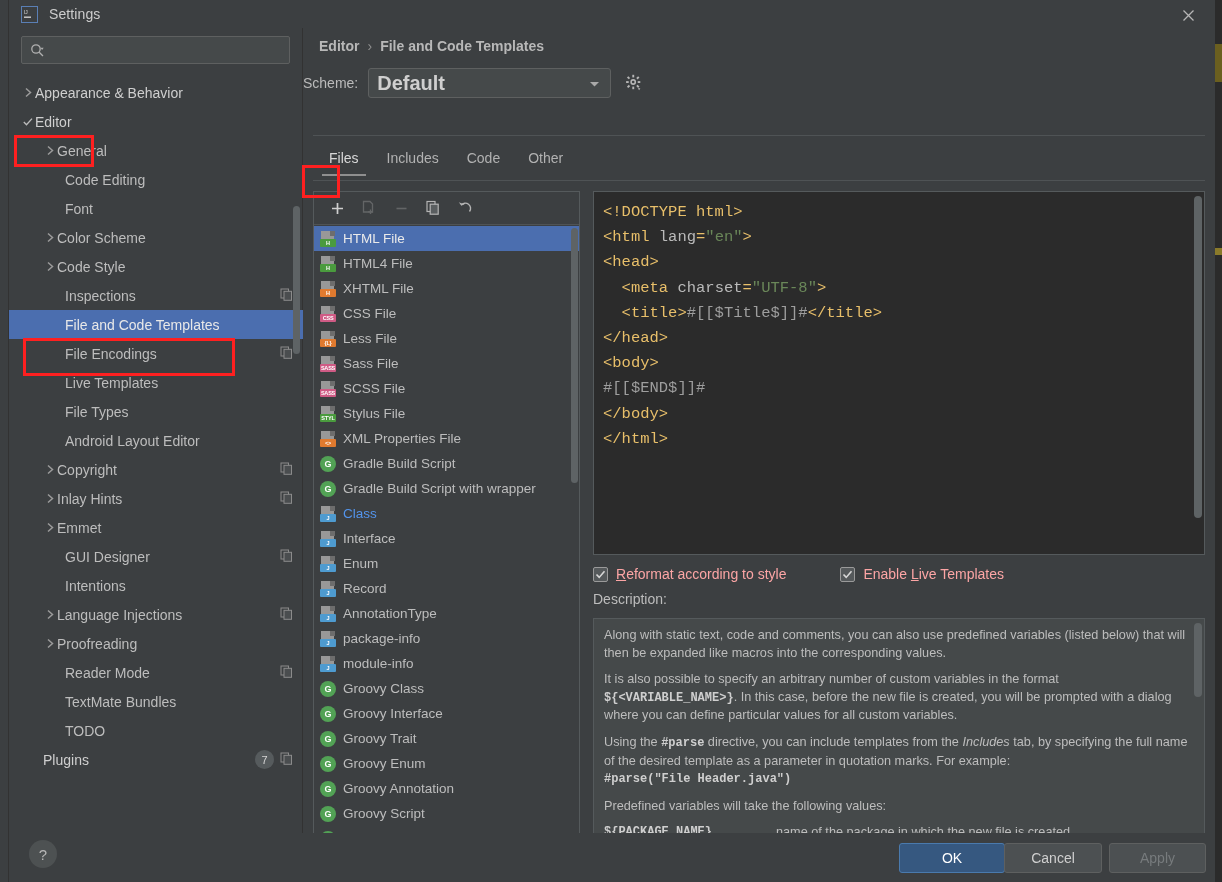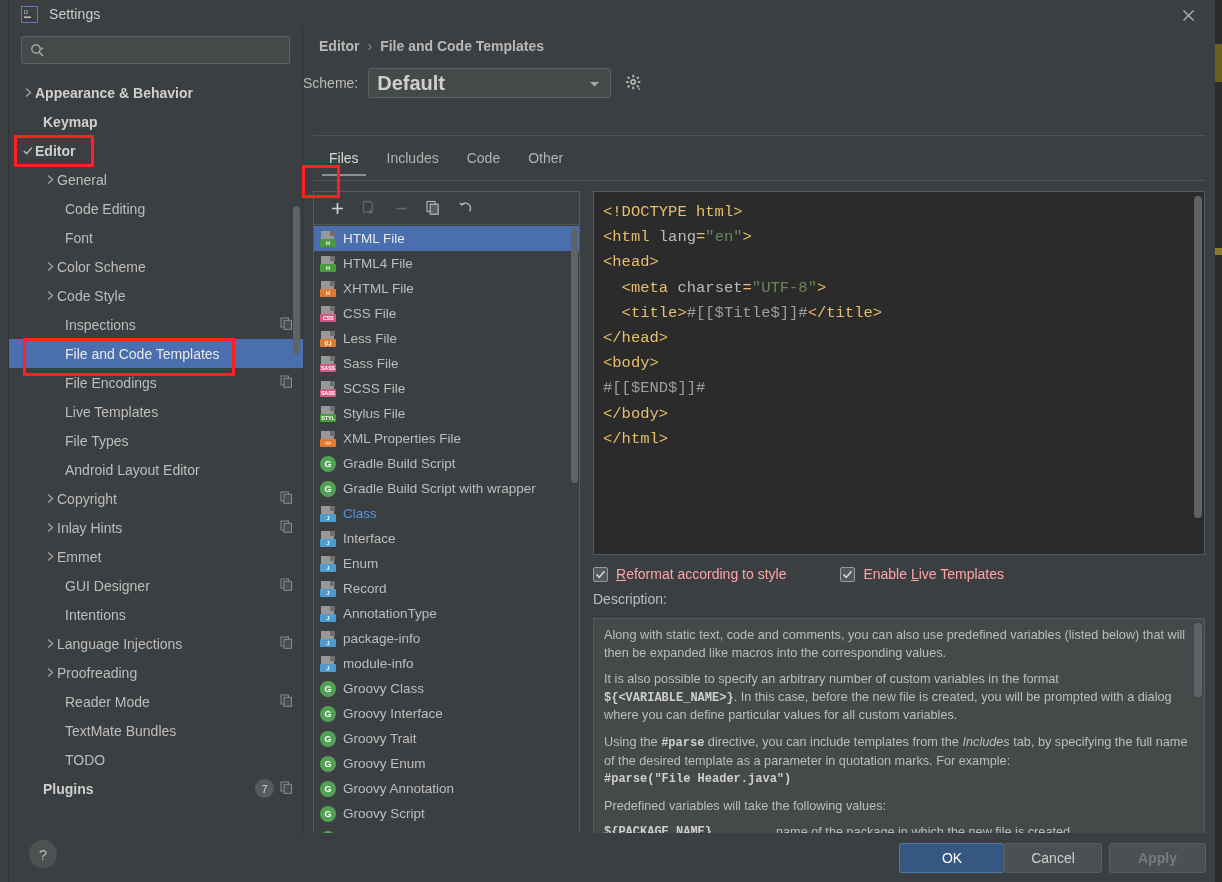--- a/index.html
+++ b/index.html
@@ -83,21 +83,21 @@
   .tree-row.selected { background: #4b6eaf; }
   .tree-row .arrow {
     width: 14px; display: flex; align-items: center; justify-content: center;
     flex-shrink: 0;
   }
   .tree-row .check {
     width: 14px; display:flex; align-items:center; justify-content:center;
     flex-shrink:0; color:#bbbbbb; font-size:12px;
   }
   .tree-row .label { font-size: 14px; color: #bdbdbd; }
-  .tree-row.bold .label { font-weight: bold; color: #cfcfcf; }
+  .tree-row.bold .label { font-weight: normal; color: #cfcfcf; }
   .tree-row.selected .label { color: #e8e8e8; }
   .copy-badge { margin-left: auto; display: flex; align-items: center; gap: 6px; }
   .count-chip {
     display: inline-flex; align-items: center; justify-content: center;
     min-width: 19px; height: 19px; border-radius: 10px;
     background: #565b5d; color: #d5d5d5; font-size: 11px; padding: 0 5px;
   }
 
   .tree-scroll {
     position: absolute; right: 2px; top: 178px; width: 7px; height: 148px;
@@ -283,21 +283,21 @@
   .btn {
     position: absolute; top: 10px; height: 30px; border-radius: 3px;
     display: flex; align-items: center; justify-content: center;
     font-size: 14px; cursor: pointer; border: 1px solid #5e6060;
     background: #4c5052; color: #cfcfcf;
   }
   .btn.primary { background: #365880; border-color: #4a7aad; color: #ffffff; }
   .btn.disabled { color: #777b7d; cursor: default; }
   .btn-ok { left: 890px; width: 106px; }
   .btn-cancel { left: 995px; width: 98px; }
-  .btn-apply { left: 1100px; width: 97px; font-weight: bold; }
+  .btn-apply { left: 1100px; width: 97px; }
 
   
   .anno {
     position: absolute; border: 3px solid #ff2020; pointer-events: none;
     z-index: 50;
   }
   #anno-editor   { left: 14px;  top: 135px; width: 80px;  height: 32px; }
   #anno-templates{ left: 23px;  top: 338px; width: 212px; height: 38px; }
   #anno-add      { left: 302px; top: 165px; width: 38px;  height: 33px; }
 </style>
@@ -341,24 +341,20 @@
       </div>
     </div>
     <div class="tree" id="tree">
         <div class="tree-row bold" style="padding-left: 12px;">
           <span class="arrow">
             <svg width="9" height="11" viewBox="0 0 9 11">
               <path d="M2 1.5 L6.5 5.5 L2 9.5" fill="none" stroke="#9b9b9b" stroke-width="1.5"></path>
             </svg>
           </span>
           <span class="label" style="">Appearance &amp; Behavior</span>
-        </div>
-        <div class="tree-row bold" style="padding-left: 12px;">
-          <span class="arrow"></span>
-          <span class="label" style="padding-left:8px;">Keymap</span>
         </div>
         <div class="tree-row bold" style="padding-left: 12px;">
           <span class="check">
             <svg width="10" height="10" viewBox="0 0 10 10">
               <path d="M0.8 5 L3.5 7.8 L9 1.6" fill="none" stroke="#bdbdbd" stroke-width="1.3"></path>
             </svg>
           </span>
           <span class="label" style="">Editor</span>
         </div>
         <div class="tree-row" style="padding-left: 34px;">

